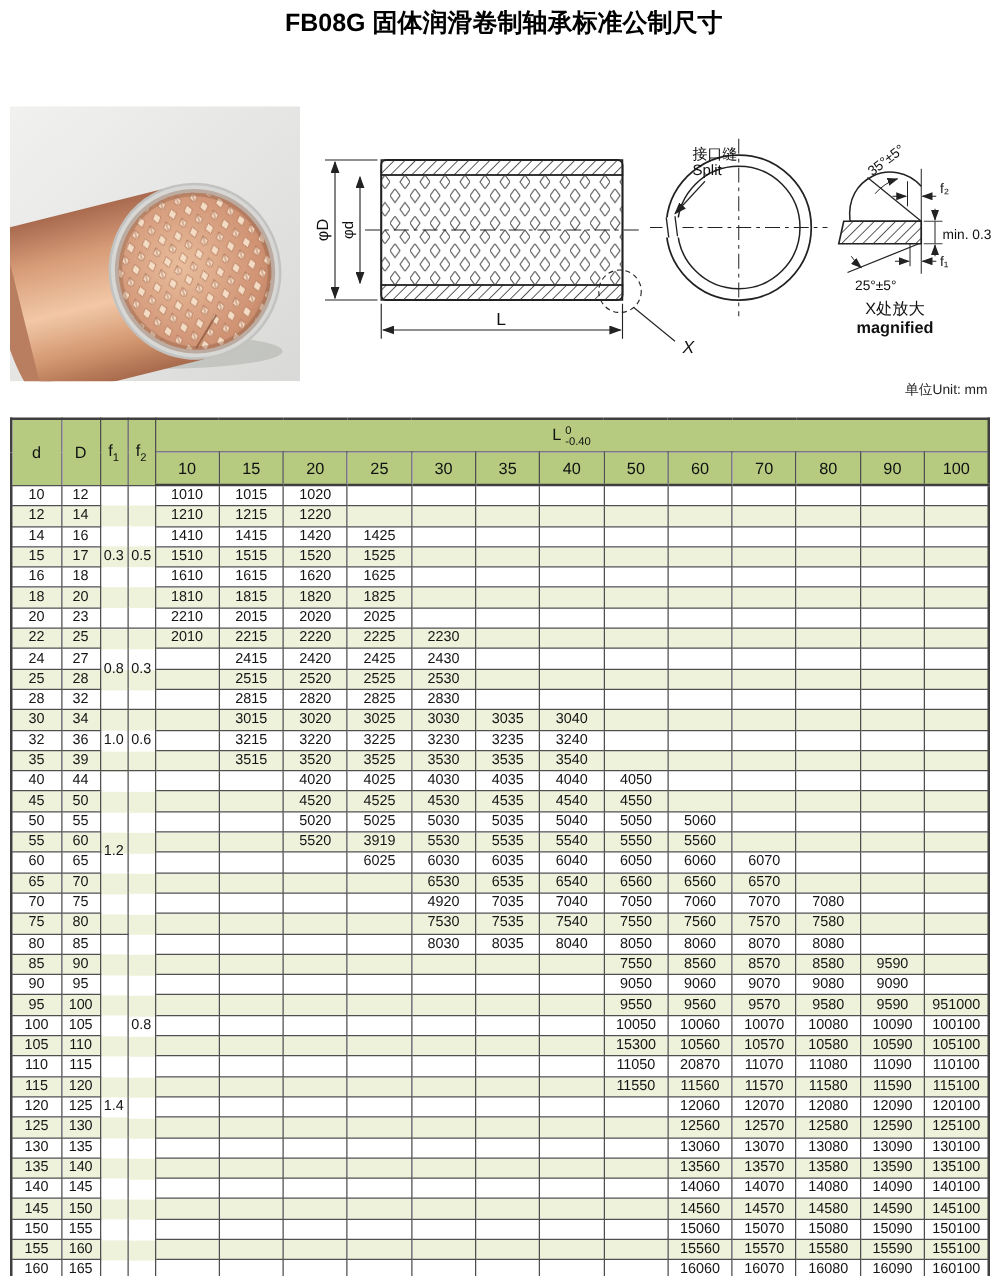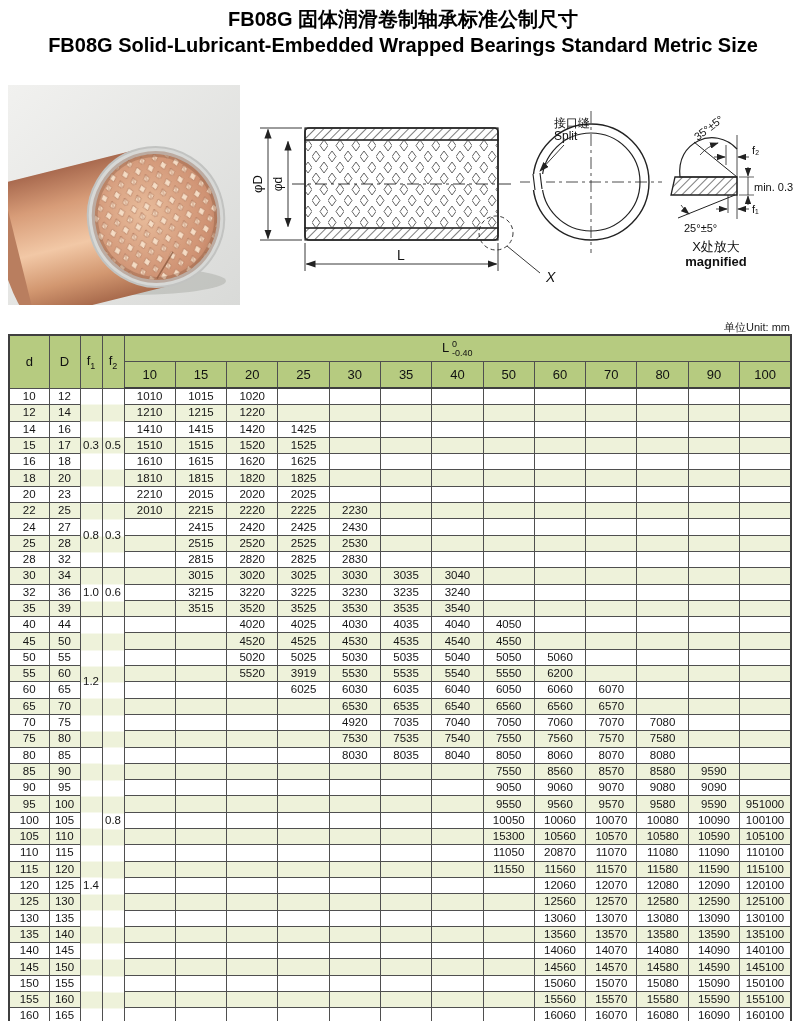--- a/index.html
+++ b/index.html
@@ -3,21 +3,21 @@
 <meta charset="utf-8">
 <style>
   html,body{margin:0;padding:0;background:#ffffff;}
   body{width:800px;height:1021px;position:relative;overflow:hidden;
        font-family:"Liberation Sans","DejaVu Sans",sans-serif;color:#111;}
   .titles{position:absolute;left:10px;top:6px;width:786px;text-align:center;}
   .titles h1{margin:0;padding:0;font-size:20px;line-height:26px;font-weight:bold;color:#000;}
   .media{position:absolute;left:0;top:85px;width:800px;height:225px;}
   #photo{position:absolute;left:8px;top:0;}
   #drawing{position:absolute;left:248px;top:0;}
-  .unit-note{position:absolute;right:10px;top:320px;font-size:11px;color:#222;}
+  .unit-note{position:absolute;right:10px;top:304px;font-size:11px;color:#222;}
   table.spec{position:absolute;left:8px;top:334px;width:784px;border-collapse:collapse;
              table-layout:fixed;border:2px solid #3f3f3f;}
   table.spec th,table.spec td{border:1px solid #4f4f4f;padding:0;text-align:center;
              font-weight:normal;overflow:hidden;white-space:nowrap;}
   thead th{background:#b6cb80;font-size:13px;color:#111;}
   thead tr.r1 th{height:25px;}
   thead tr.r2 th{height:25px;border-bottom:2px solid #3f3f3f;}
   thead sub{font-size:9px;}
   .ltol{display:inline-block;vertical-align:-4px;margin-left:3px;text-align:left;
         font-size:9px;line-height:9px;}
@@ -30,21 +30,20 @@
         #ffffff 0px,#ffffff 16.3px,#eef2da 16.3px,#eef2da 32.6px);}
   tbody td.fmerge.gfirst{background:repeating-linear-gradient(to bottom,
         #eef2da 0px,#eef2da 16.3px,#ffffff 16.3px,#ffffff 32.6px);}
   svg text{font-family:"Liberation Sans","DejaVu Sans",sans-serif;}
 </style>
 </head>
 <body>
 
 <div class="titles">
   <h1>FB08G 固体润滑卷制轴承标准公制尺寸</h1>
-  <h1>FB08G Solid-Lubricant-Embedded Wrapped Bearings Standard Metric Size</h1>
 </div>
 
 <div class="media">
 
   <svg id="photo" width="232" height="220" viewBox="0 0 232 220">
     <defs>
       <linearGradient id="bg" x1="0" y1="0" x2="1" y2="1">
         <stop offset="0" stop-color="#f1f1ef"></stop>
           <stop offset="1" stop-color="#d9dad8"></stop>
       </linearGradient>
@@ -510,21 +509,21 @@
         <td>55</td>
         <td>60</td>
         <td></td>
         <td></td>
         <td>5520</td>
         <td>3919</td>
         <td>5530</td>
         <td>5535</td>
         <td>5540</td>
         <td>5550</td>
-        <td>6200</td>
+        <td>5560</td>
         <td></td>
         <td></td>
         <td></td>
         <td></td>
       </tr>
       <tr class="white">
         <td>60</td>
         <td>65</td>
         <td></td>
         <td></td>

